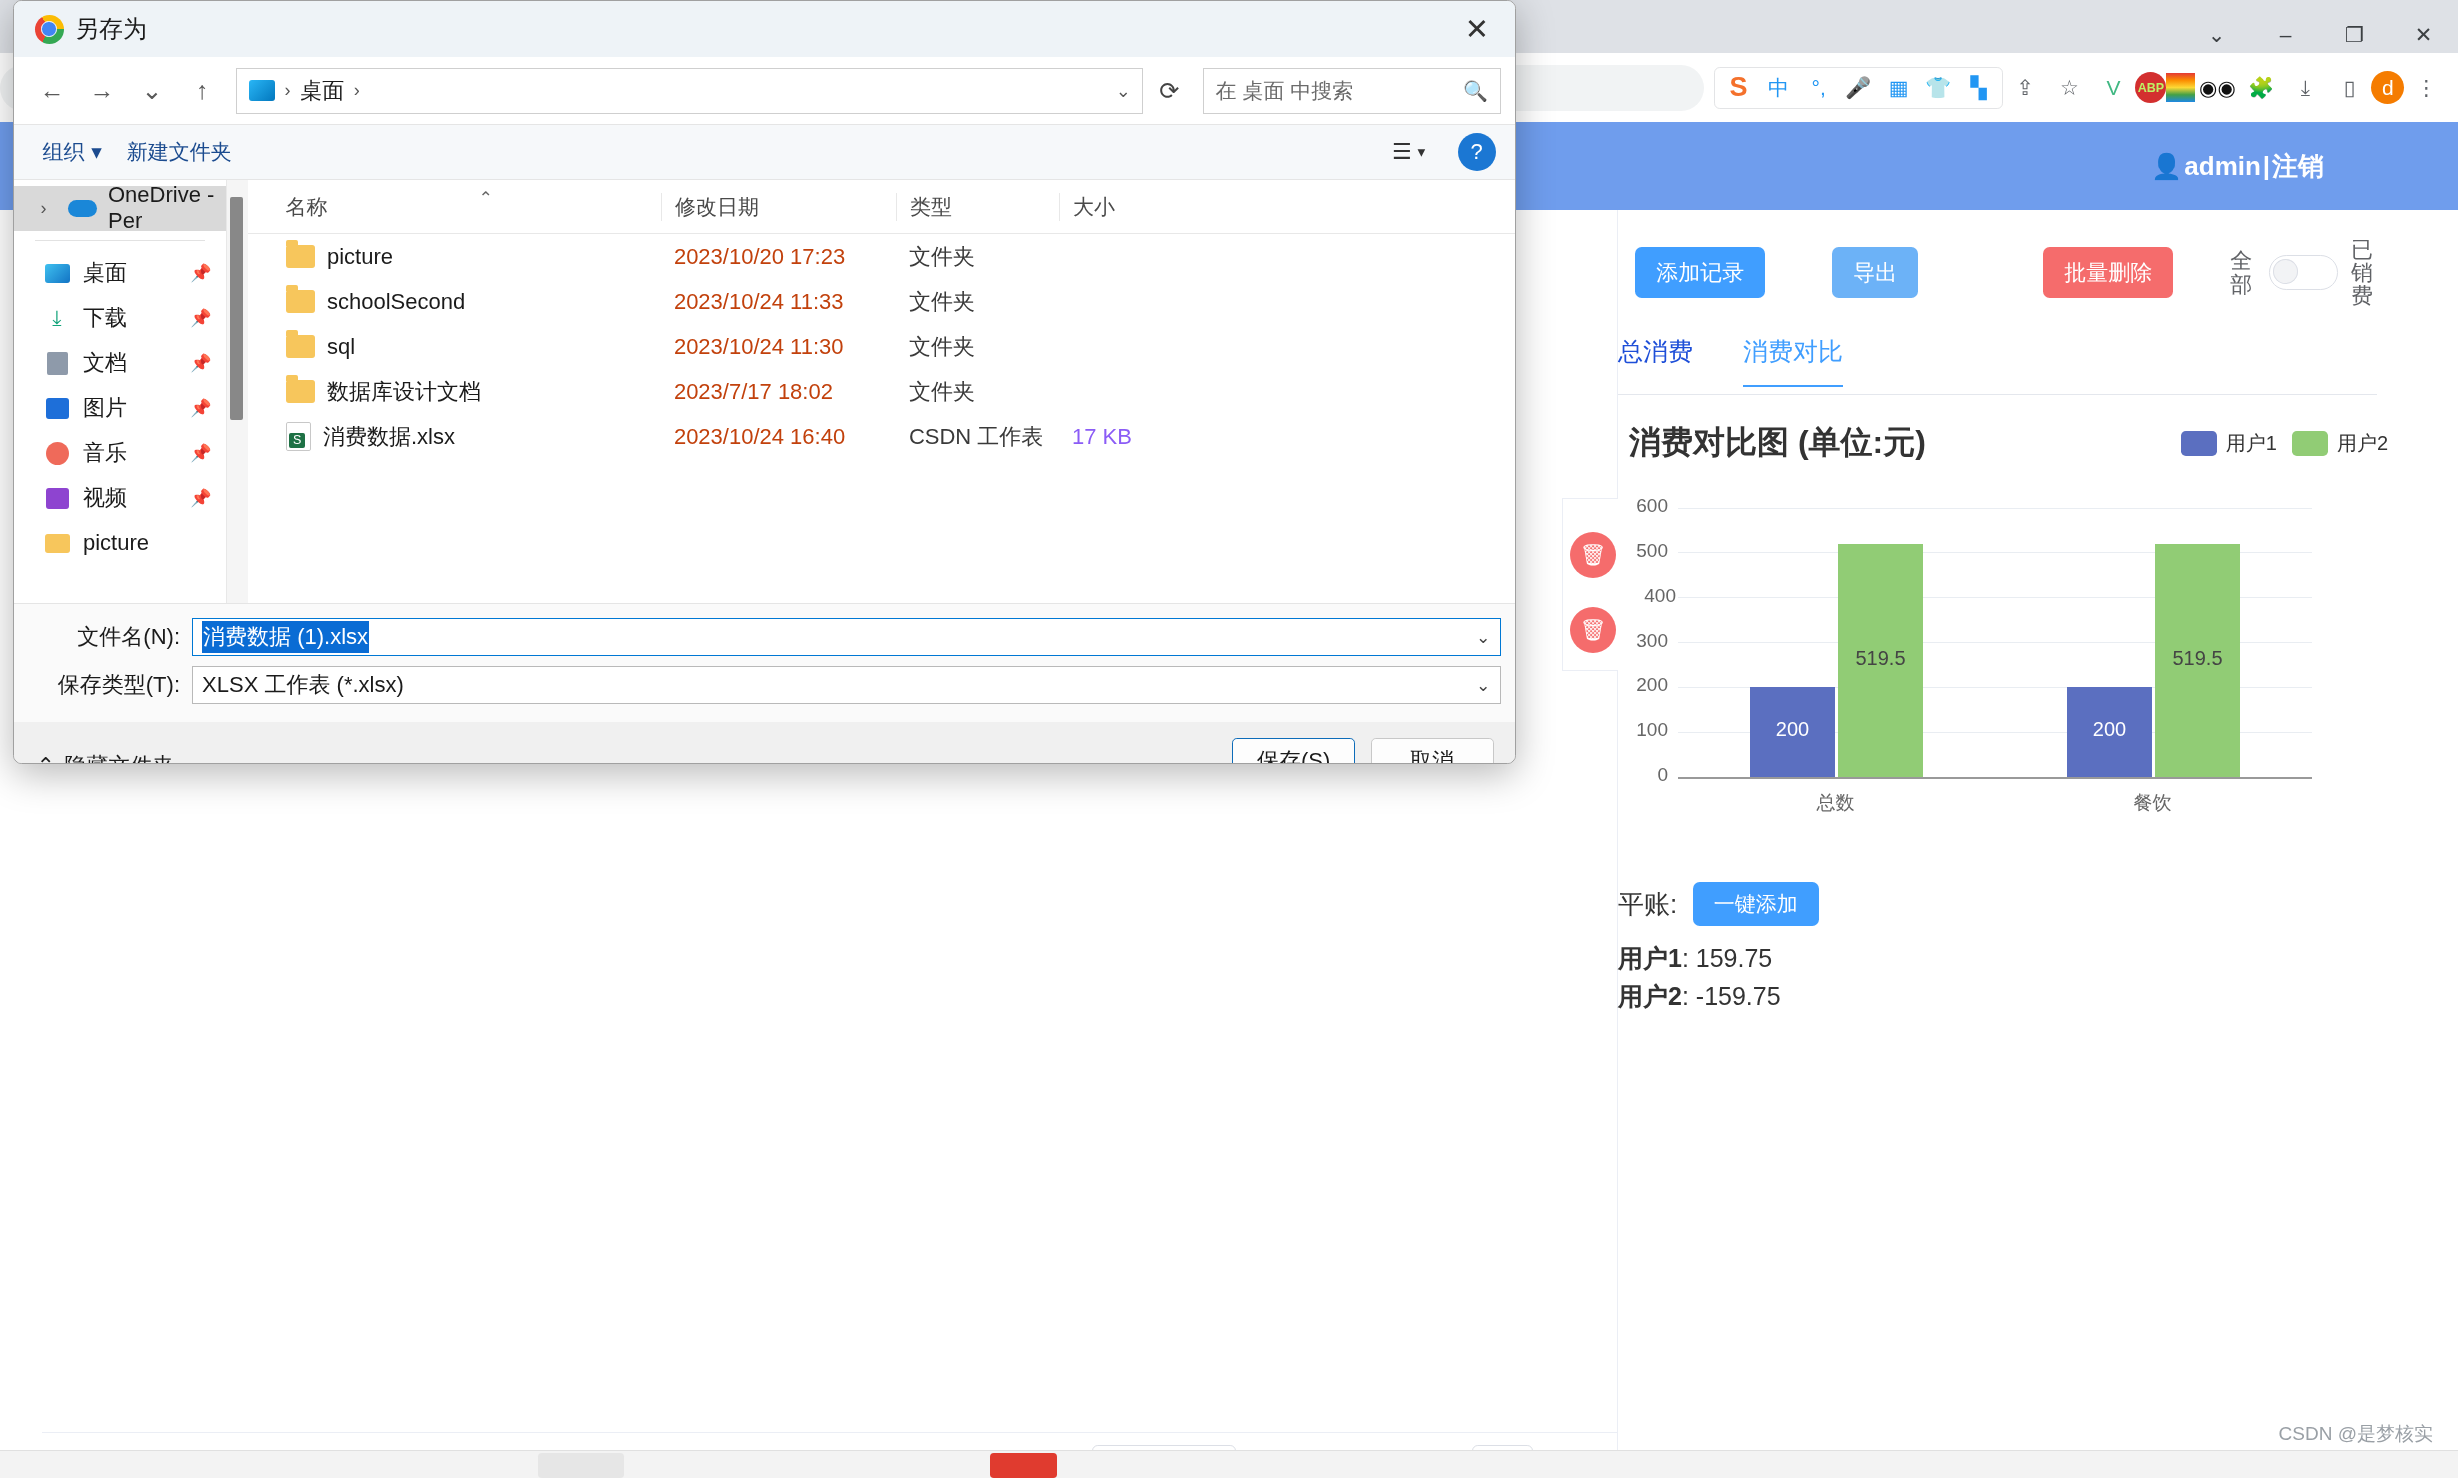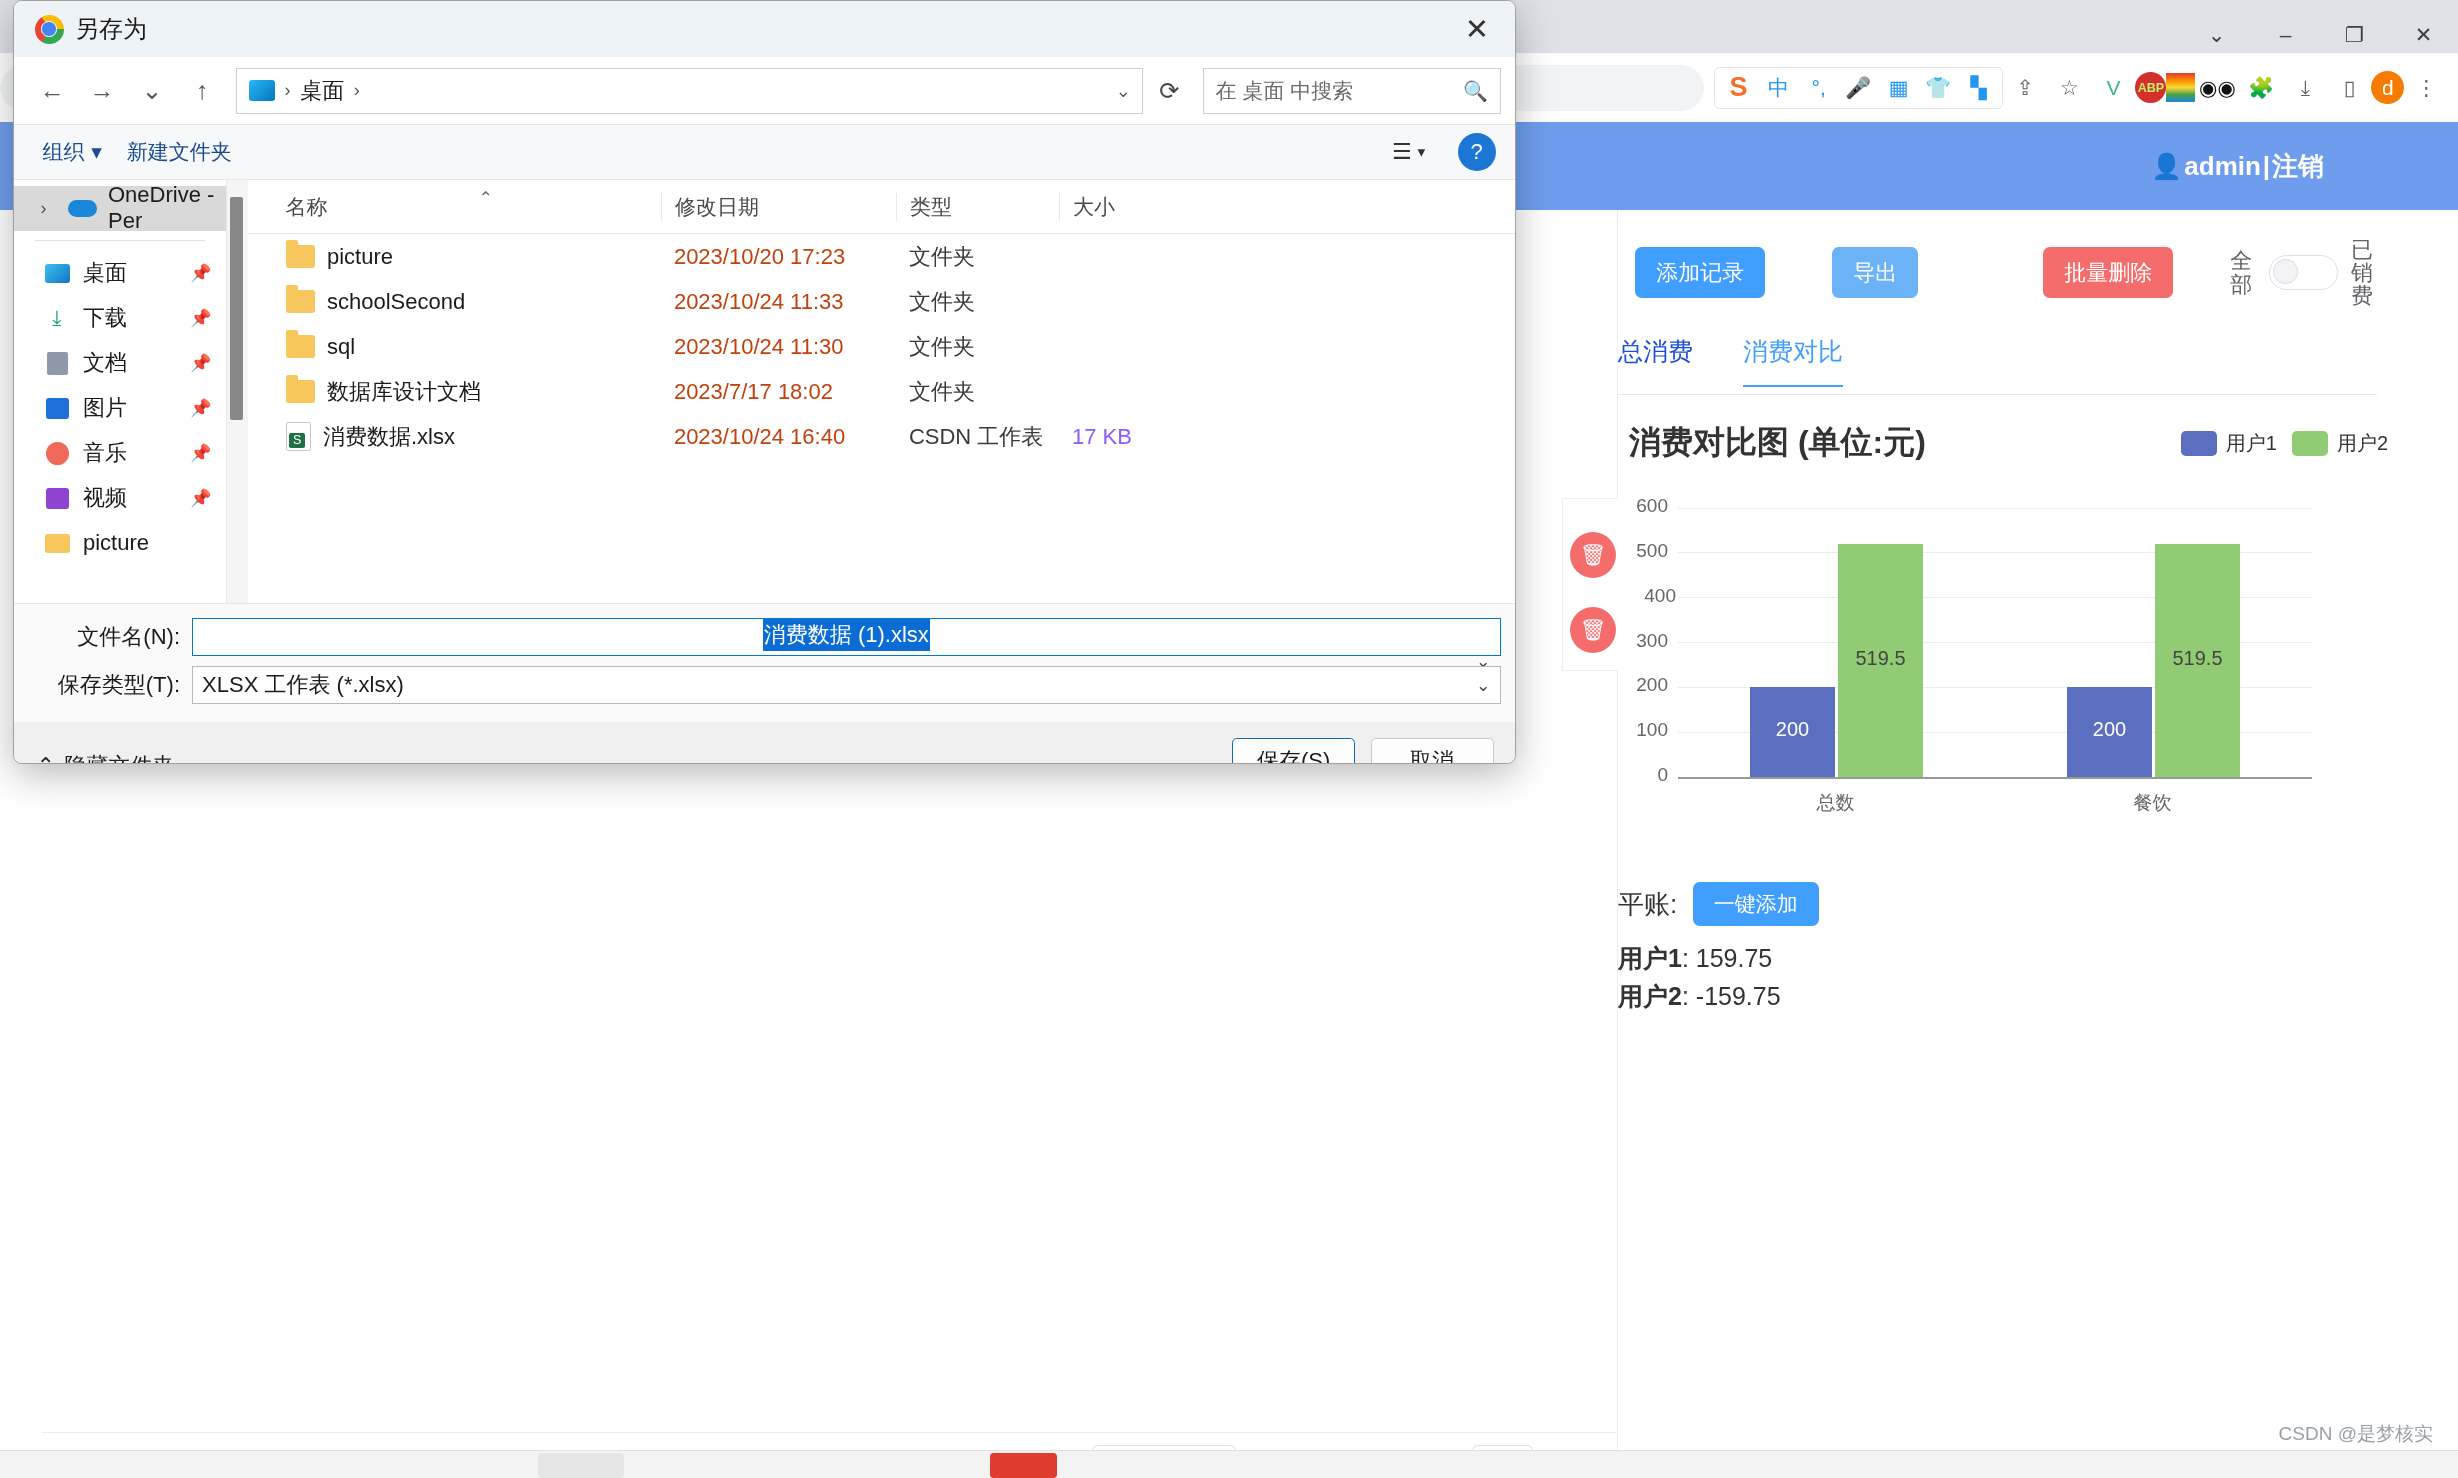--- a/index.html
+++ b/index.html
@@ -216,21 +216,21 @@
   .xlsx-ic { width:25px; height:29px; flex:0 0 25px; background:#fff; border:1px solid #c8c8c8; border-radius:1.9px; position:relative; }
   .xlsx-ic::after { content:"S"; position:absolute; left:2.9px; bottom:1.9px; width:15.4px; height:15.4px; background:#1e7145; color:#fff; font-size:12.5px; line-height:15.4px; text-align:center; border-radius:1.9px; }
 
   .dlg-form { background:#fafafa; border-top:1px solid #e5e5e5; padding:13.4px 0 9.6px 0; }
   .form-row { display:flex; align-items:center; height:40px; margin-bottom:7.7px; }
   .form-label { width:178px; text-align:right; padding-right:11.5px; font-size:22px; color:#1b1b1b; }
   .form-input {
     flex:1; margin-right:13.4px; height:38px; border:1px solid #b9b9b9; background:#fff;
     display:flex; align-items:center; padding:0 9.6px; font-size:22px; color:#1b1b1b;
   }
-  .form-input.focused { border-color:#0078d4;flex-direction:column; }
+  .form-input.focused { border-color:#0078d4; }
   .sel-text { background:#0a6cd4; color:#fff; padding:1px 1px; }
   .form-input .caret { margin-left:auto; color:#444; font-size:17.3px; }
 
   .dlg-footer { background:#f0f0f0; height:120px; position:relative; }
   .hidefolders { position:absolute; left:23px; top:29px; font-size:22px; color:#1b1b1b; display:flex; align-items:center; gap:9.6px; }
   .footer-btns { position:absolute; right:21px; top:15.4px; display:flex; gap:15.4px; }
   .dbtn { width:123px; height:46px; border-radius:4.8px; background:#fdfdfd; border:1px solid #c8c8c8; font-size:22px; color:#1b1b1b; display:flex; align-items:center; justify-content:center; }
   .dbtn.primary { border:1.9px solid #0d6cb9; }
 </style>
 </head>

